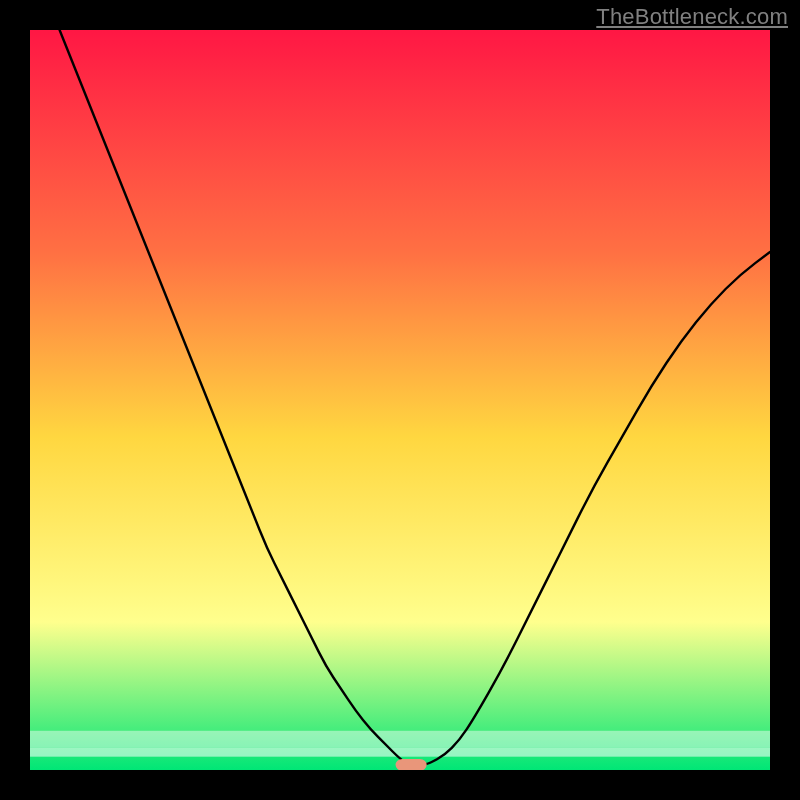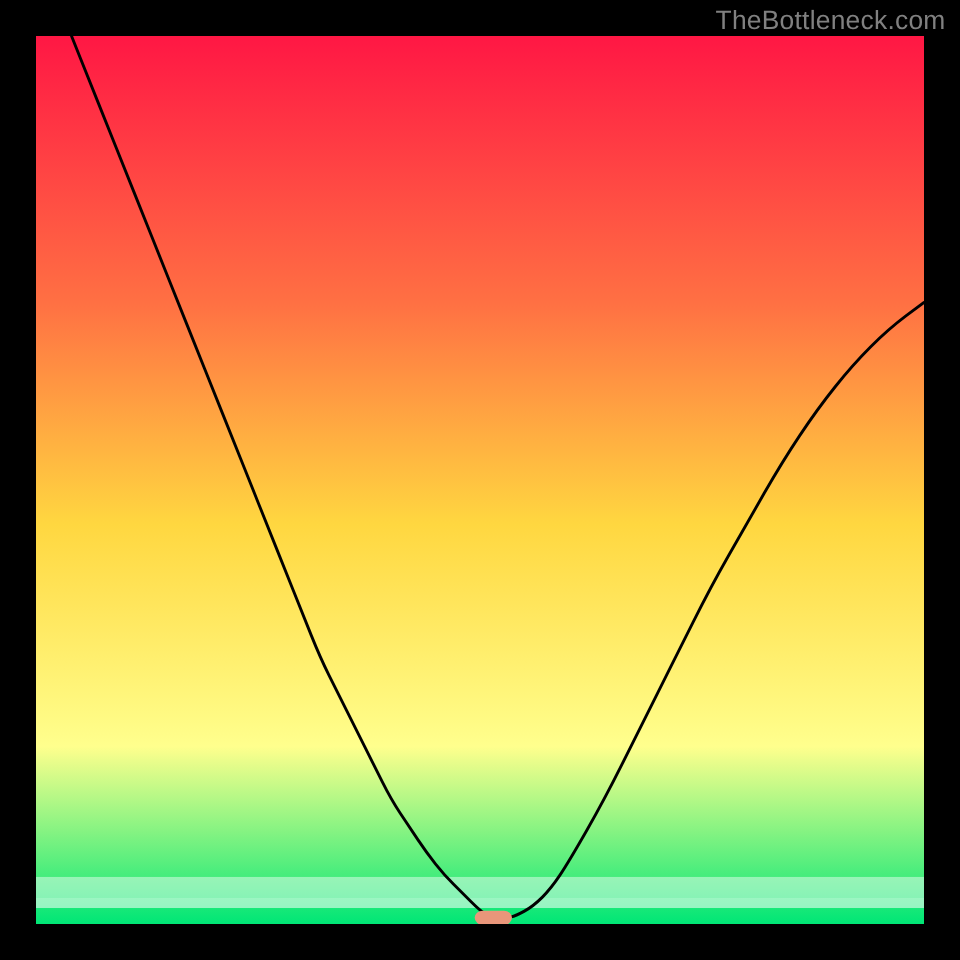--- a/index.html
+++ b/index.html
@@ -25,20 +25,21 @@
     height: 740px;
   }
   .watermark {
     position: absolute;
     top: 4px;
     right: 12px;
     color: #808080;
     font-size: 22px;
     font-weight: 500;
     letter-spacing: 0.2px;
+    text-decoration: underline;
   }
 </style>
 </head>
 <body>
 
 <div class="frame">
   <div class="watermark">TheBottleneck.com</div>
   <svg class="plot" viewBox="0 0 100 100" preserveAspectRatio="none">
     <defs>
       <linearGradient id="bg-grad" x1="0" y1="0" x2="0" y2="1">

